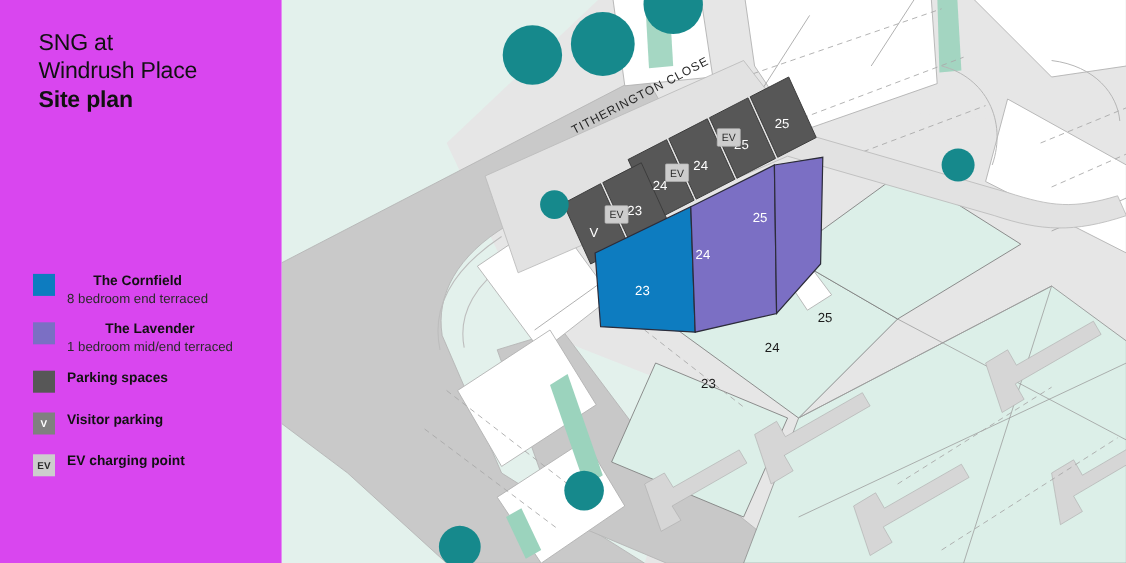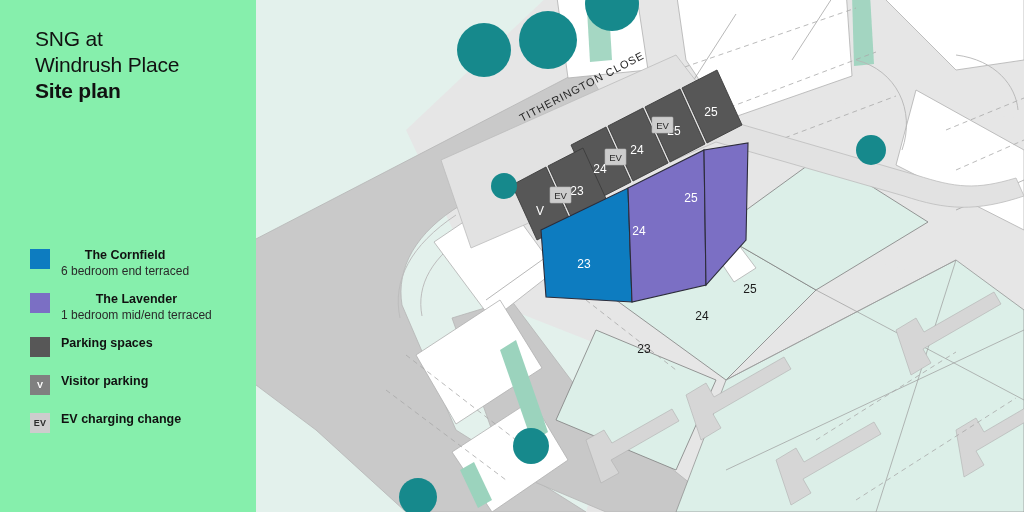--- a/index.html
+++ b/index.html
@@ -8,21 +8,21 @@
     width:1024px;height:512px;overflow:hidden;
     background:#ffffff;
     font-family:"Liberation Sans","DejaVu Sans",sans-serif;
     -webkit-font-smoothing:antialiased;
   }
   #page{position:relative;width:1024px;height:512px;overflow:hidden;}
 
   
   #sidebar{
     position:absolute;left:0;top:0;width:256px;height:512px;
-    background:#86efac;z-index:30;
+    background:#d946ef;z-index:30;
   }
   #title-block{position:absolute;left:35px;top:26px;width:215px;}
   .t-line{font-size:21px;line-height:26px;color:#111111;letter-spacing:-0.2px;}
   .t-line.bold{font-weight:bold;}
 
   #north-block{position:absolute;left:35px;top:150px;}
   #north-label{font-size:12px;color:#1a1a1a;line-height:14px;}
   #north-arrow{margin-top:8px;}
 
   #legend{position:absolute;left:30px;top:248px;width:220px;}
@@ -254,21 +254,21 @@
       <div class="t-line bold">Site plan</div>
     </div>
 
 
     <div id="legend">
 
       <div class="legend-row">
         <div class="sw" style="background:#0d7cc0;"></div>
         <div class="legend-text">
           <div class="legend-name">The Cornfield</div>
-          <div class="legend-sub">6 bedroom end terraced</div>
+          <div class="legend-sub">8 bedroom end terraced</div>
         </div>
       </div>
 
       <div class="legend-row">
         <div class="sw" style="background:#7b6fc4;"></div>
         <div class="legend-text">
           <div class="legend-name">The Lavender</div>
           <div class="legend-sub">1 bedroom mid/end terraced</div>
         </div>
       </div>
@@ -283,21 +283,21 @@
       <div class="legend-row sp">
         <div class="sw badge" style="background:#808080;">V</div>
         <div class="legend-text">
           <div class="legend-name">Visitor parking</div>
         </div>
       </div>
 
       <div class="legend-row">
         <div class="sw badge" style="background:#cdcdcd;color:#2b2b2b;">EV</div>
         <div class="legend-text">
-          <div class="legend-name">EV charging change</div>
+          <div class="legend-name">EV charging point</div>
         </div>
       </div>
 
     </div>
 
   </div>
 
 </div>
 
 </body></html>

